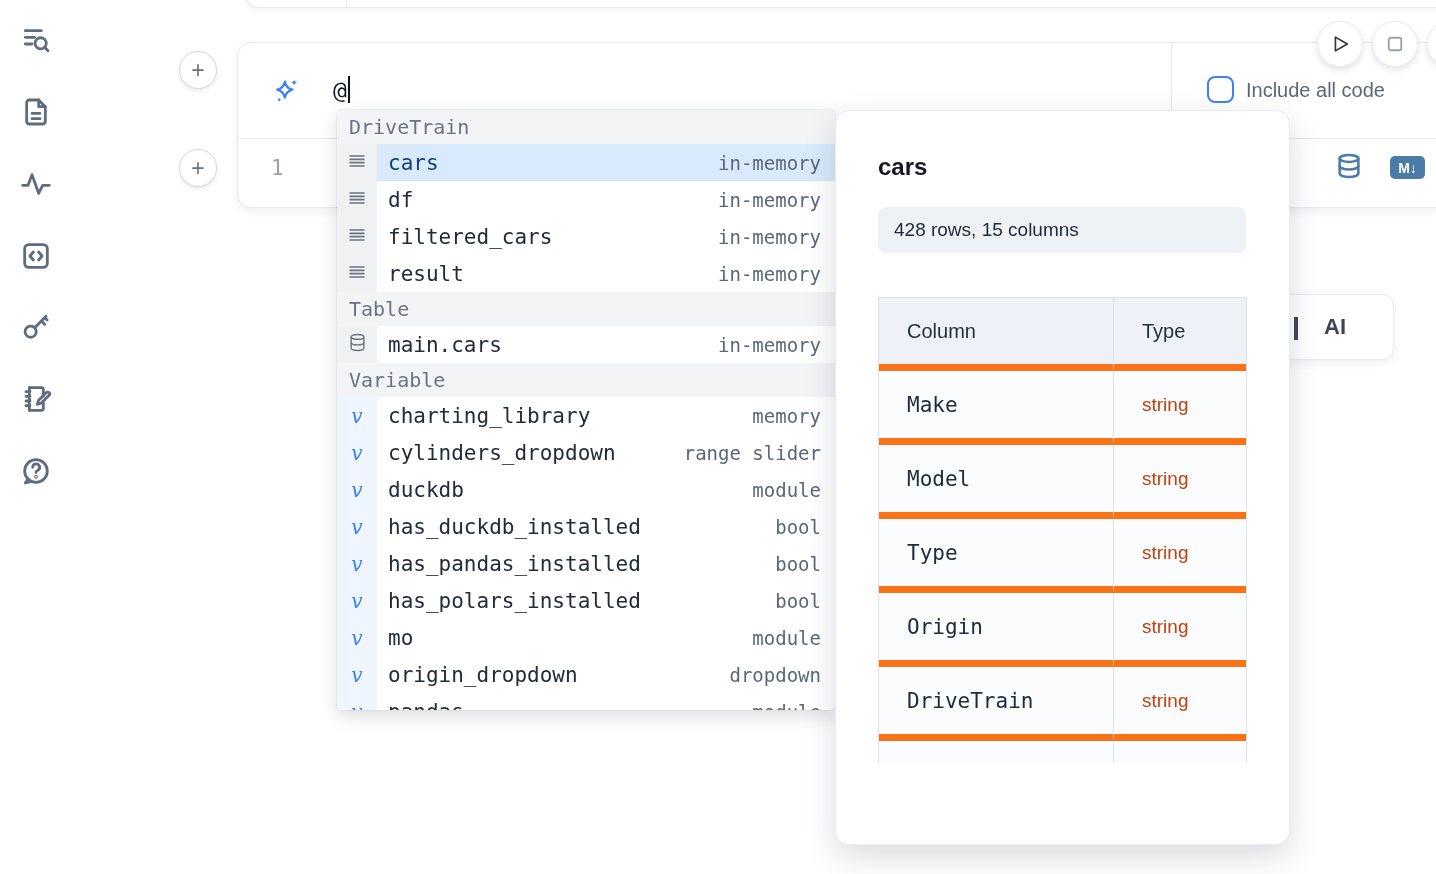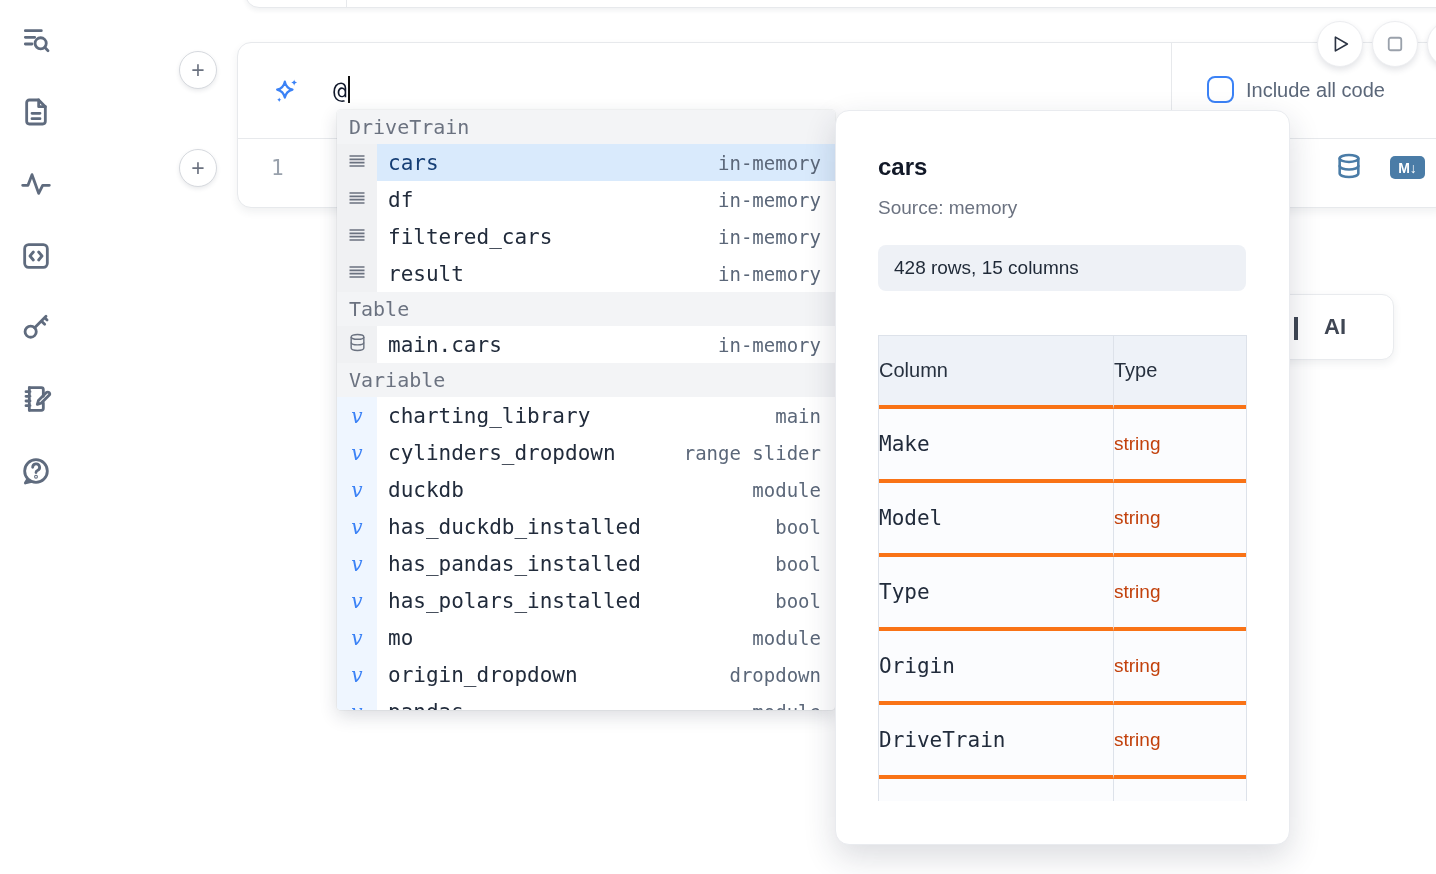--- a/index.html
+++ b/index.html
@@ -84,22 +84,22 @@
   .preview { position:absolute; left:835px; top:110px; width:455px; height:735px; background:#fff;
              border:1px solid #e9ebef; border-radius:14px; z-index:20; padding-left:42px;
              box-shadow:0 12px 32px rgba(30,40,60,.16); }
   .pv-title { margin-top:42px; font-size:24px; font-weight:bold; color:#111827; }
   .pv-source { margin-top:16px; font-size:19px; color:#6b7280; }
   .pv-badge { margin-top:26px; width:368px; height:46px; background:#eef1f6; border-radius:8px;
               font-size:19px; color:#1f2937; display:flex; align-items:center; padding-left:16px; }
   .pv-tablewrap { margin-top:44px; width:369px; height:466px; overflow:hidden;
                   border:1px solid #dde2ea; border-bottom:none; }
   .pv-grid { display:grid; grid-template-columns:235px 132px; }
-  .pv-cell { border-bottom:4px solid #f97316; border-right:1px solid #dde2ea; display:flex;
-             align-items:center; padding-left:0; background:#fbfcfe; }
+  .pv-cell { border-bottom:7px solid #f97316; border-right:1px solid #dde2ea; display:flex;
+             align-items:center; padding-left:28px; background:#fbfcfe; }
   .pv-cell:nth-child(2n) { border-right:none; }
   .pv-head { height:73px; background:#eef2f8; font-size:20px; color:#26303e; }
   .pv-body-name { height:74px; font-family:"DejaVu Sans Mono", monospace; font-size:21px; color:#212b3b; }
   .pv-body-type { height:74px; font-size:19px; color:#c2410c; }
 </style>
 </head>
 <body>
 
 <div class="sidebar">
   <div class="side-icon" style="top:21px">
@@ -248,21 +248,21 @@
       </div>
       <span class="ac-name">main.cars</span>
       <span class="ac-type">in-memory</span>
     </div>
     <div class="ac-header">Variable</div>
     <div class="ac-row tint-blue">
       <div class="ac-gutter">
         <span class="var-v">v</span>
       </div>
       <span class="ac-name">charting_library</span>
-      <span class="ac-type">main</span>
+      <span class="ac-type">memory</span>
     </div>
     <div class="ac-row tint-blue">
       <div class="ac-gutter">
         <span class="var-v">v</span>
       </div>
       <span class="ac-name">cylinders_dropdown</span>
       <span class="ac-type">range_slider</span>
     </div>
     <div class="ac-row tint-blue">
       <div class="ac-gutter">
@@ -310,21 +310,20 @@
       <div class="ac-gutter">
         <span class="var-v">v</span>
       </div>
       <span class="ac-name">pandas</span>
       <span class="ac-type">module</span>
     </div>
   </div>
 
 <div class="preview">
   <div class="pv-title">cars</div>
-  <div class="pv-source">Source: memory</div>
   <div class="pv-badge">428 rows, 15 columns</div>
   <div class="pv-tablewrap">
     <div class="pv-grid" id="pv-grid">
         <div class="pv-cell pv-head">Column</div>
         <div class="pv-cell pv-head">Type</div>
         <div class="pv-cell pv-body-name">Make</div>
         <div class="pv-cell pv-body-type">string</div>
         <div class="pv-cell pv-body-name">Model</div>
         <div class="pv-cell pv-body-type">string</div>
         <div class="pv-cell pv-body-name">Type</div>

